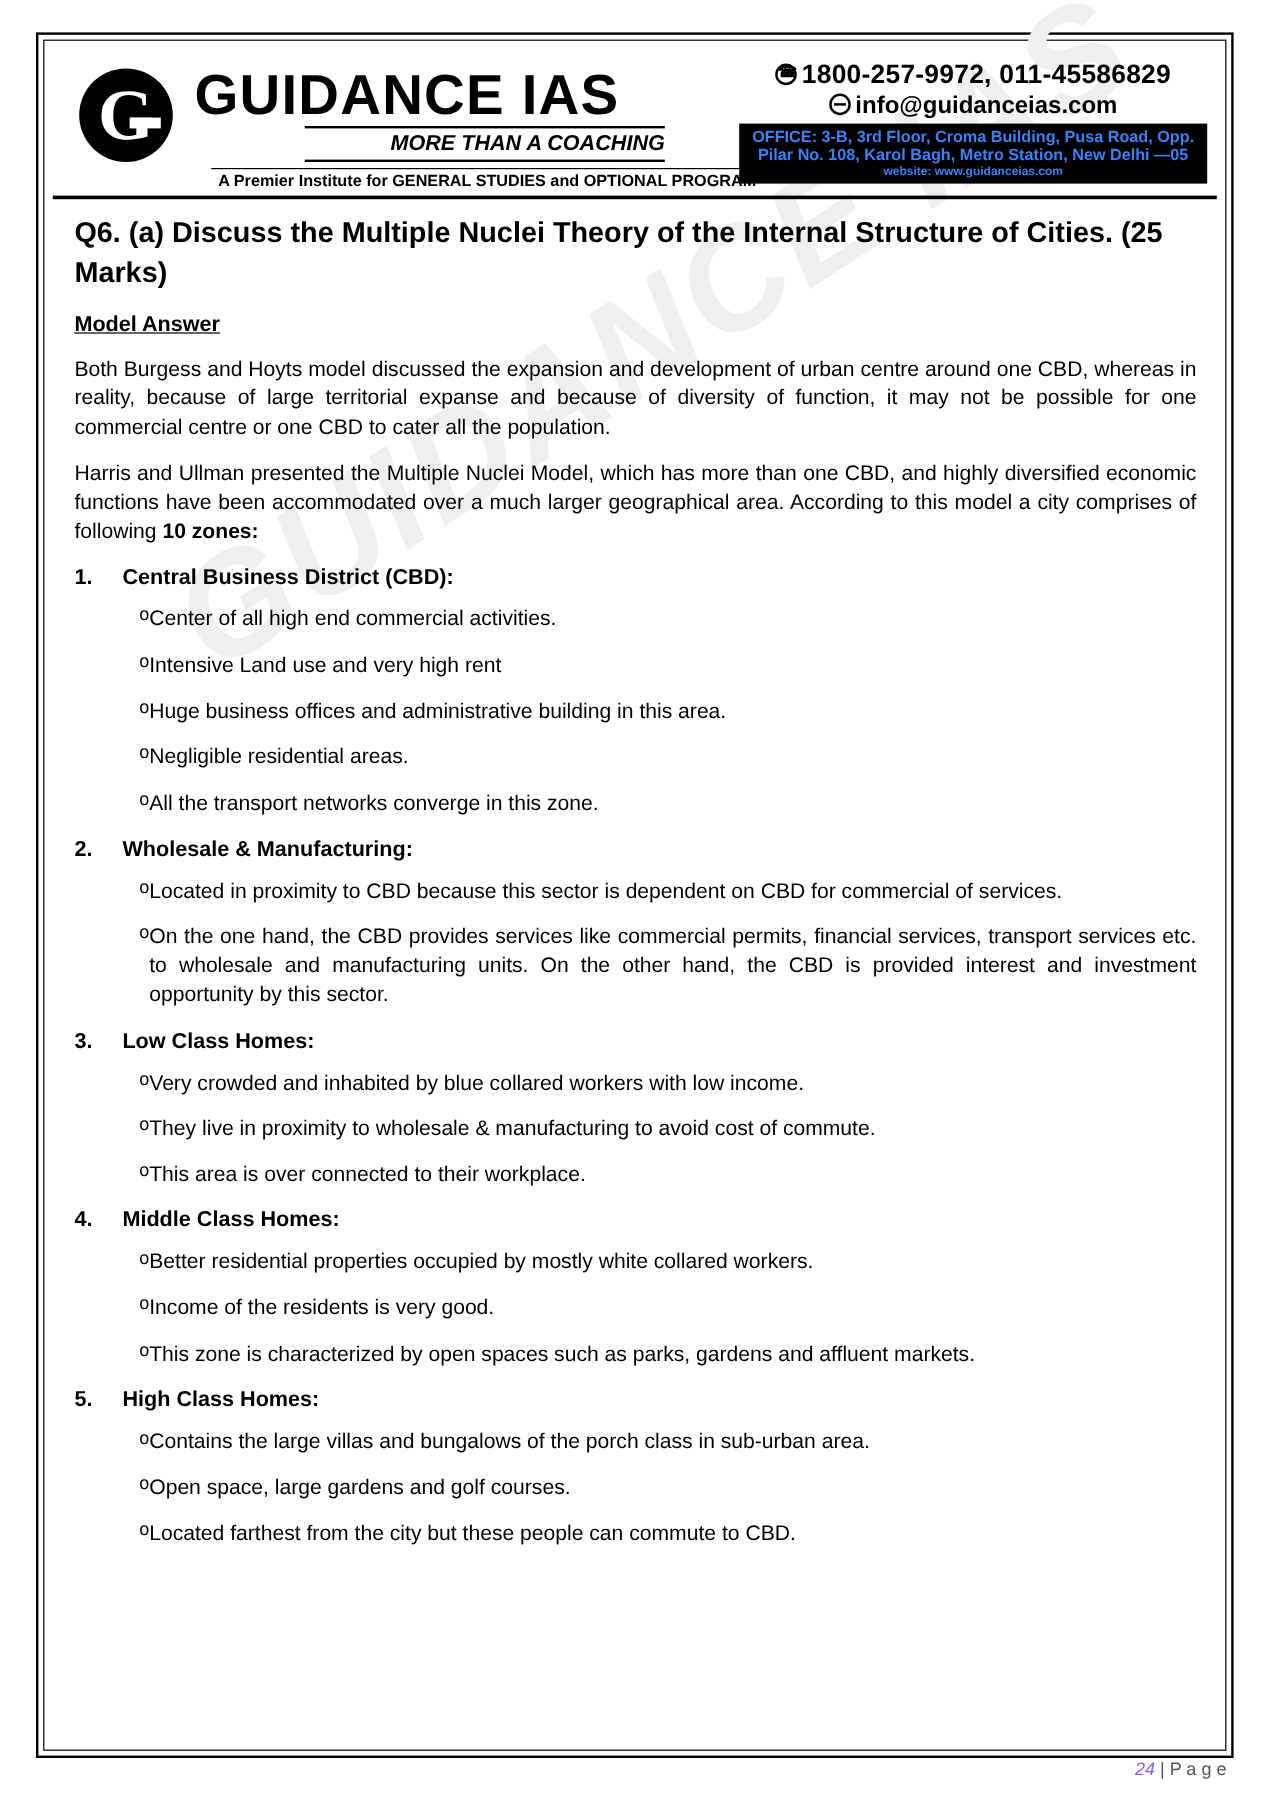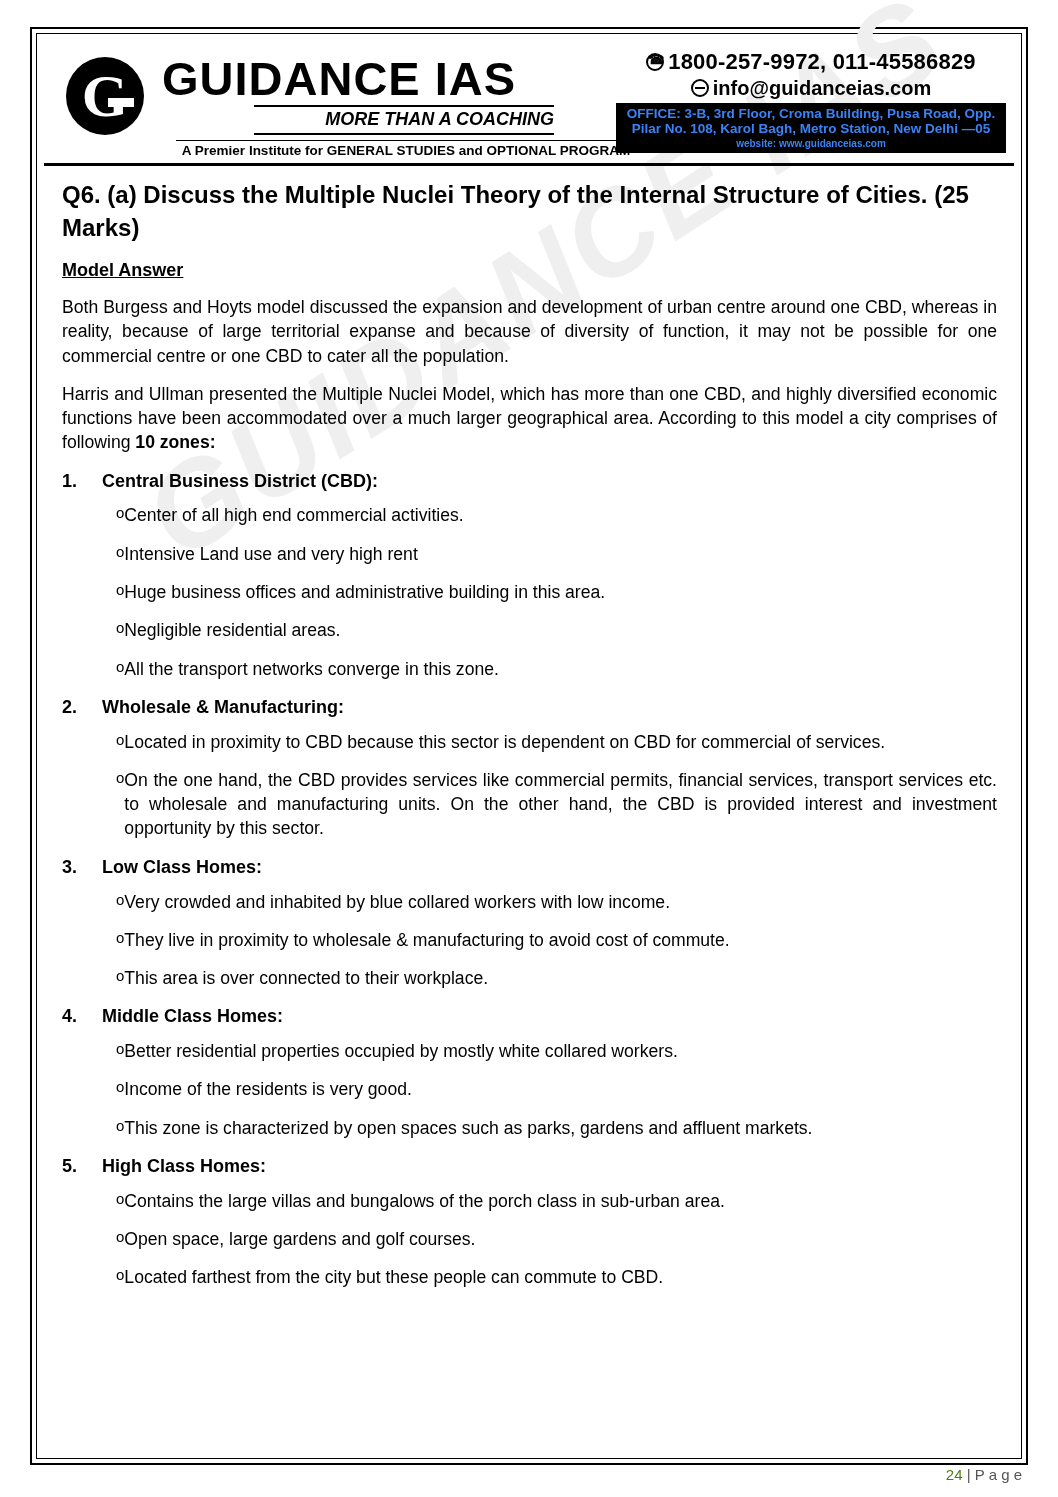--- a/index.html
+++ b/index.html
@@ -254,21 +254,21 @@
   }
 
   
   .footer {
     position: absolute;
     right: 36px;
     bottom: 14px;
     font-size: 15px;
     color: #555;
   }
-  .footer .pg-num { color: #4d7c0f; }
+  .footer .pg-num { color: #8b5cf6; font-style: italic; }
 </style>
 </head>
 <body>
 
 <div class="page">
 
   <div class="outer-border"></div>
   <div class="inner-border"></div>
 
   <div class="watermark">GUIDANCE IAS</div>

